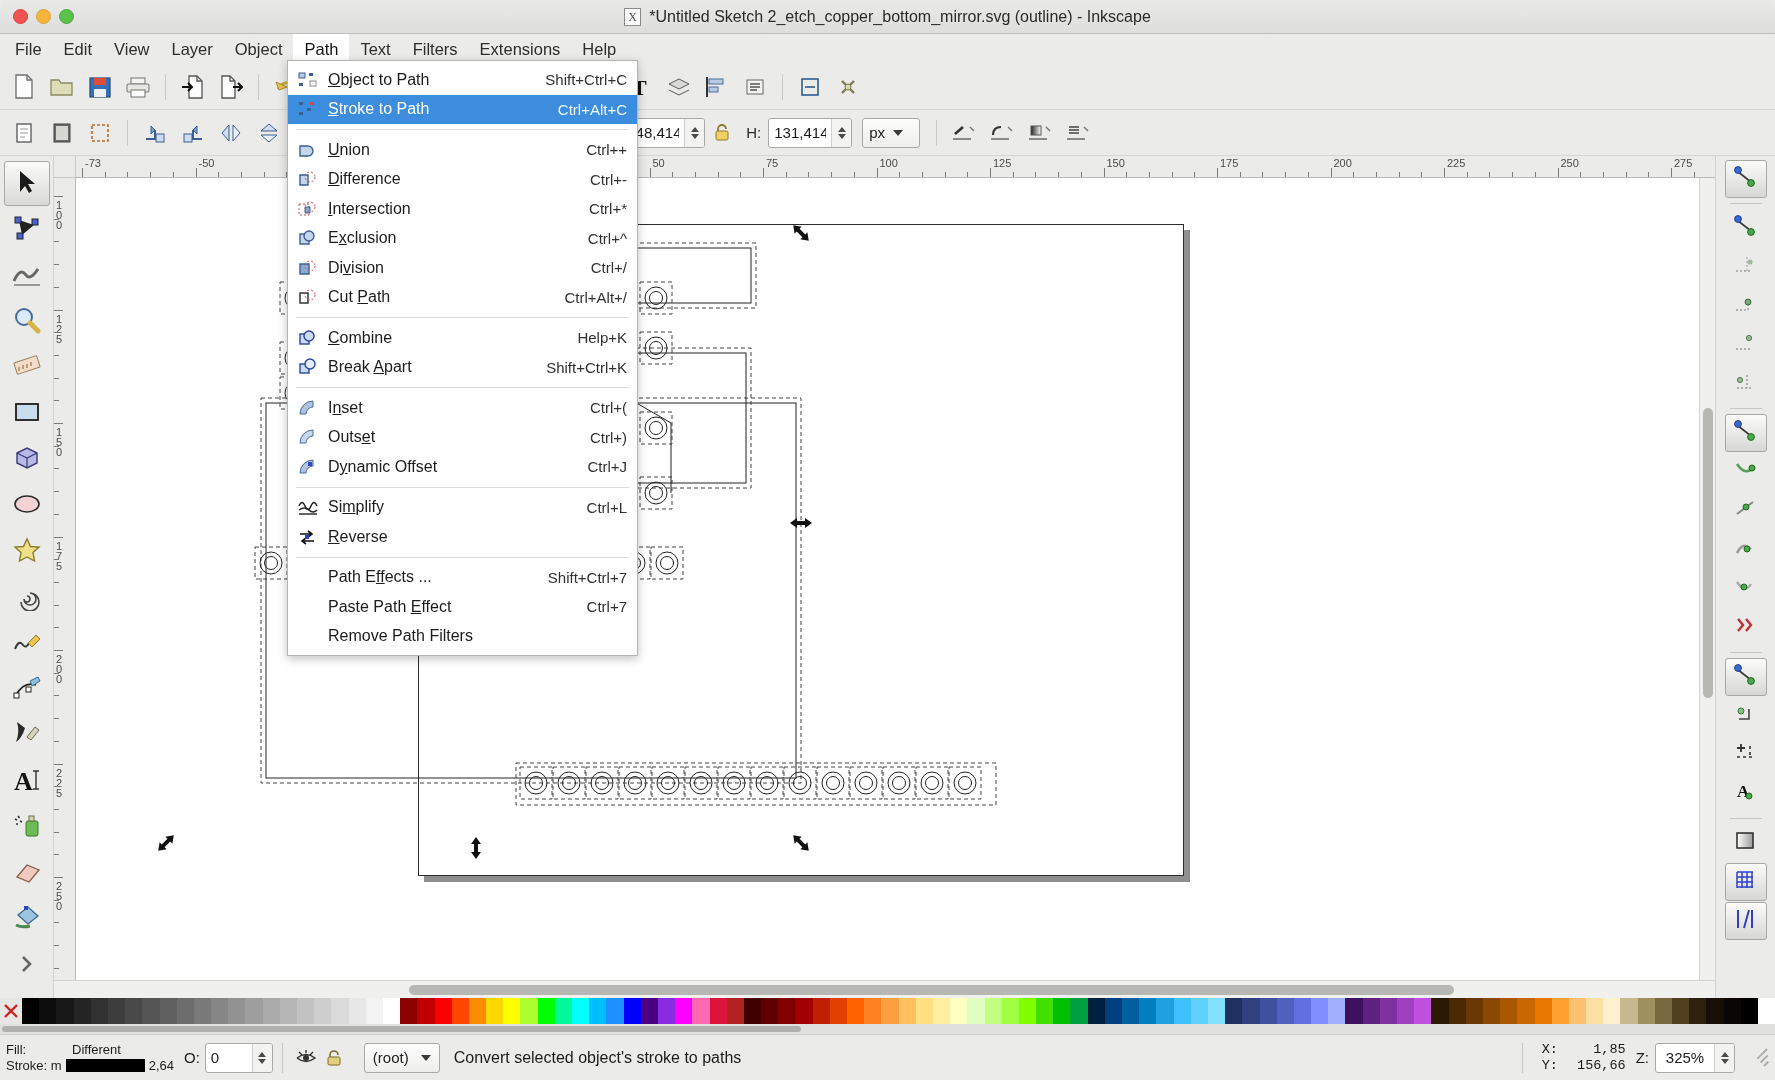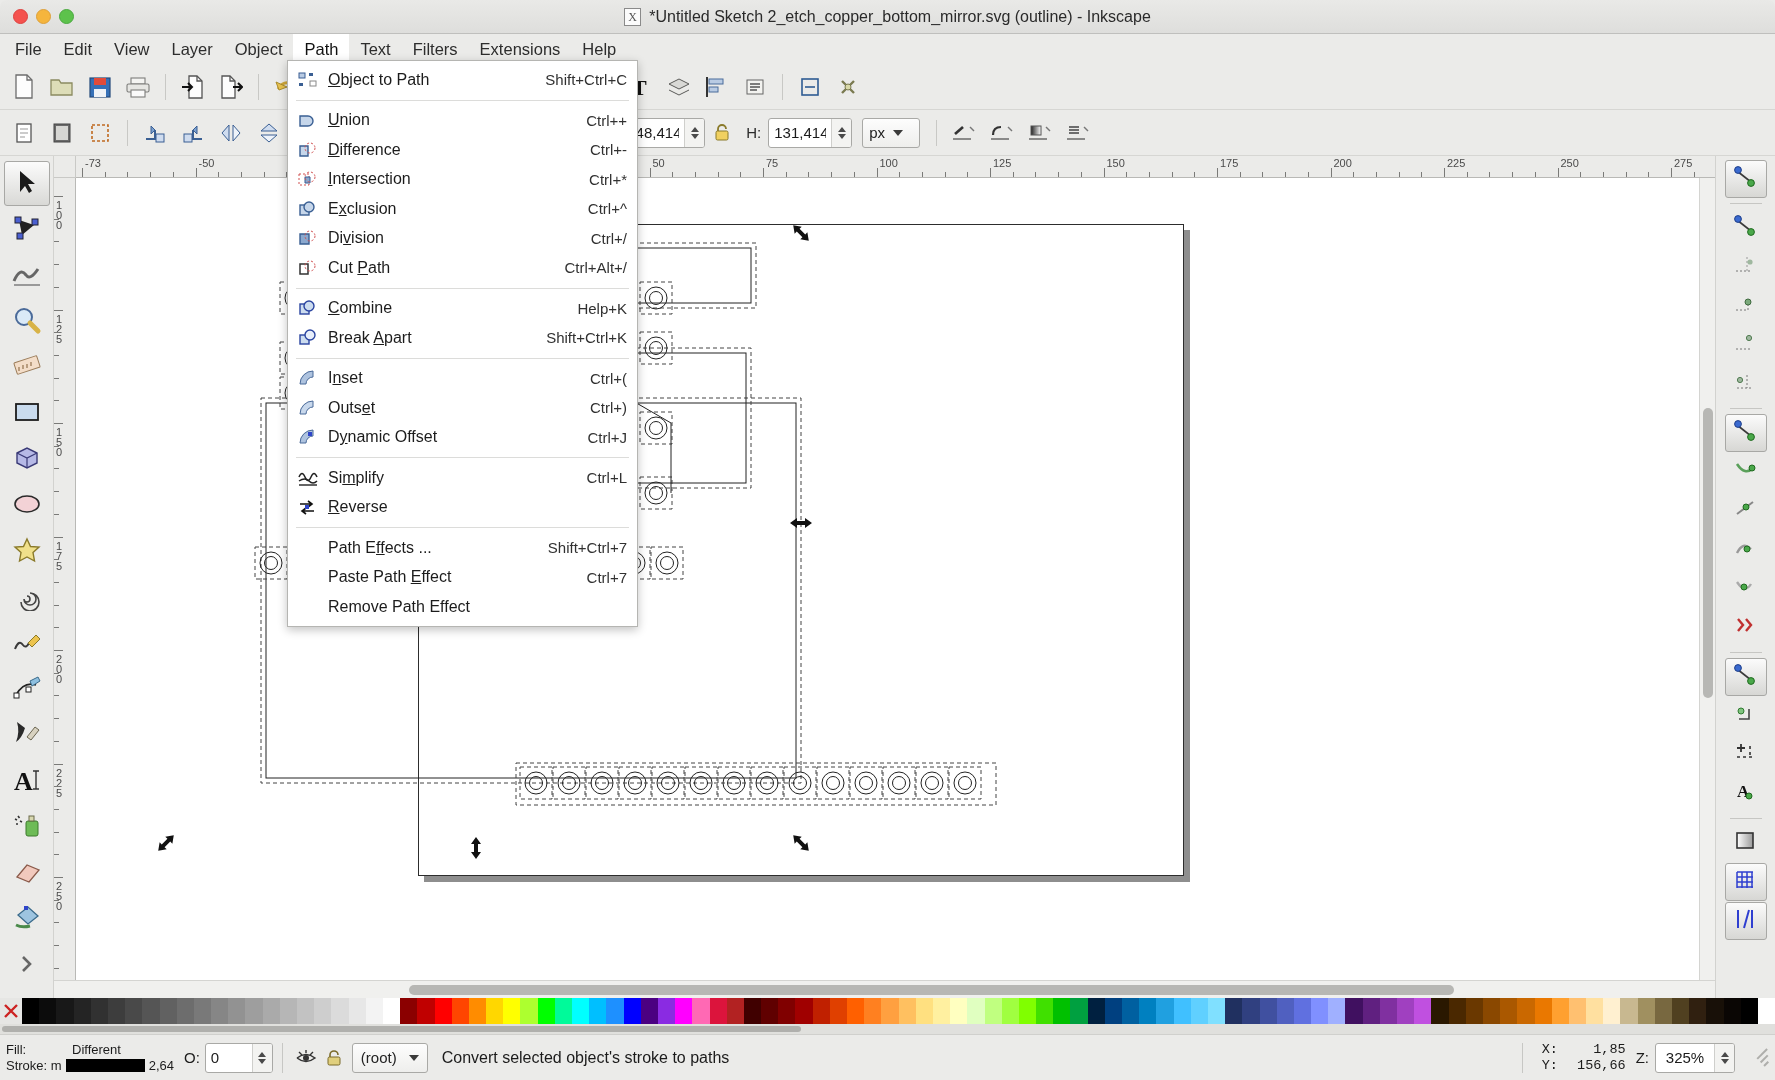--- a/index.html
+++ b/index.html
@@ -1240,21 +1240,21 @@
           <path d="M4 4 l3 3 M18 4 l-3 3 M11 2 v3" stroke="#333" stroke-width="1.4"></path>
         </svg>
     </div>
     <div class="tbtn" style="width:28px;height:28px">
       <svg width="20" height="20">
           <path d="M6 9 v-2 a4 4 0 0 1 8 0" fill="none" stroke="#7a6a2a" stroke-width="1.6"></path>
           <rect x="4" y="9" width="12" height="8" rx="1.5" fill="#e0cf7d" stroke="#7a6a2a"></rect>
         </svg>
     </div>
 
-    <div class="layer-combo" style="margin-left:4px">
+    <div class="layer-combo" style="margin-left:16px">
       <span>(root)</span>
       <span class="chev"></span>
     </div>
 
     <div class="status-msg">Convert selected object's stroke to paths</div>
 
     <div class="coords">
       <div class="status-sep"></div>
       <div class="xy">
         <div>
@@ -1290,20 +1290,32 @@
           <svg width="22" height="20">
             <rect x="2" y="3" width="6" height="5" fill="#b9cbe3" stroke="#3a5f93"></rect>
             <rect x="13" y="11" width="6" height="5" fill="#fff" stroke="#888"></rect>
             <rect x="12" y="3" width="4" height="3" fill="#3a5f93"></rect>
             <rect x="2" y="13" width="4" height="3" fill="#3a5f93"></rect>
           </svg>
         </span>
         <span class="mi-label"><u>O</u>bject to Path</span>
         <span class="mi-accel">Shift+Ctrl+C</span>
       </div>
+      <div class="menu-item hl">
+        <span class="mi-icon">
+          <svg width="22" height="20">
+            <rect x="2" y="3" width="4" height="3" fill="#3a5f93"></rect>
+            <rect x="13" y="3" width="4" height="3" fill="#d14b4b"></rect>
+            <rect x="2" y="13" width="4" height="3" fill="#3a5f93"></rect>
+            <rect x="10" y="9" width="4" height="3" fill="#3a5f93"></rect>
+          </svg>
+        </span>
+        <span class="mi-label"><u>S</u>troke to Path</span>
+        <span class="mi-accel">Ctrl+Alt+C</span>
+      </div>
       <div class="menu-sep"></div>
       <div class="menu-item">
         <span class="mi-icon">
           <svg width="22" height="20">
             <path d="M3 6 h8 a5 5 0 1 1 0 10 h-8 z" fill="#c6d6ea" stroke="#3a5f93" stroke-width="1.4"></path>
           </svg>
         </span>
         <span class="mi-label"><u>U</u>nion</span>
         <span class="mi-accel">Ctrl++</span>
       </div>
@@ -1436,17 +1448,17 @@
         <span class="mi-label">Path E<u>ff</u>ects ...</span>
         <span class="mi-accel">Shift+Ctrl+7</span>
       </div>
       <div class="menu-item">
         <span class="mi-icon"></span>
         <span class="mi-label">Paste Path <u>E</u>ffect</span>
         <span class="mi-accel">Ctrl+7</span>
       </div>
       <div class="menu-item">
         <span class="mi-icon"></span>
-        <span class="mi-label">Remove Path Effect</span>
+        <span class="mi-label">Remove Path Filters</span>
       </div>
     </div>
 
 </div>
 
 </body></html>

